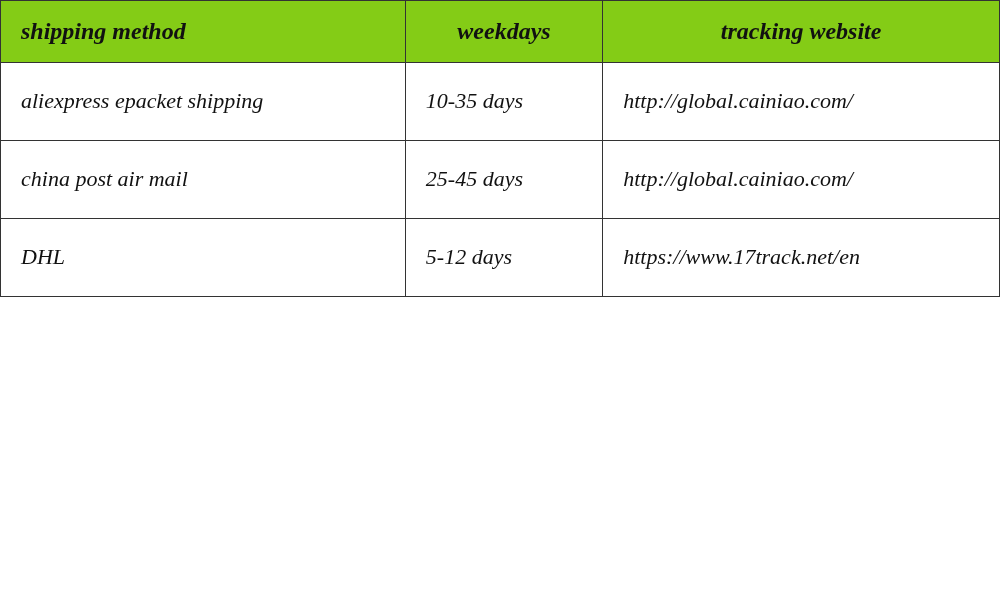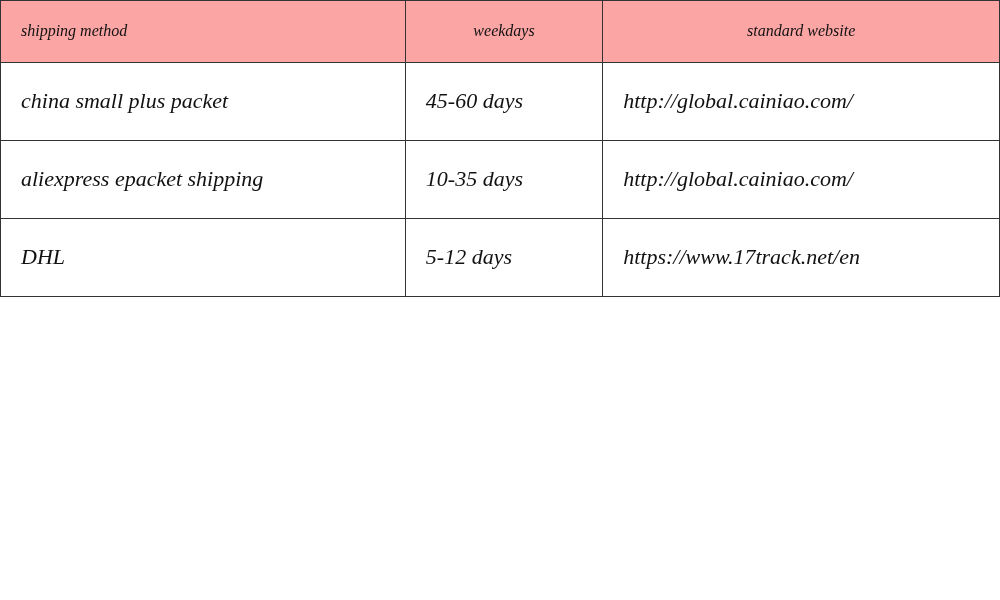--- a/index.html
+++ b/index.html
@@ -31,23 +31,23 @@
     th, td {
       border: 1px solid #333;
       padding: 12px 20px;
       font-style: italic;
       font-size: 22px;
       color: #111;
       line-height: 1.4;
     }
 
     th {
-      font-weight: normal;
-      font-size: 16px;
-      background: #fca5a5;
+      font-weight: bold;
+      font-size: 24px;
+      background: #84cc16;
     }
 
     td:first-child {
       text-align: left;
       padding-left: 20px;
     }
 
     th:first-child {
       text-align: left;
       padding-left: 20px;
@@ -63,32 +63,32 @@
   </style>
 </head>
 <body>
 
 <div class="table-container">
   <table>
     <thead>
       <tr>
         <th>shipping method</th>
         <th>weekdays</th>
-        <th>standard website</th>
+        <th>tracking website</th>
       </tr>
     </thead>
     <tbody id="table-body">
-    <tr>
-          <td>china small plus packet</td>
-          <td>45-60 days</td>
+        <tr>
+          <td>aliexpress epacket shipping</td>
+          <td>10-35 days</td>
           <td>http://global.cainiao.com/</td>
         </tr>
         <tr>
-          <td>aliexpress epacket shipping</td>
-          <td>10-35 days</td>
+          <td>china post air mail</td>
+          <td>25-45 days</td>
           <td>http://global.cainiao.com/</td>
         </tr>
         <tr>
           <td>DHL</td>
           <td>5-12 days</td>
           <td>https://www.17track.net/en</td>
         </tr>
       </tbody>
   </table>
 </div>

